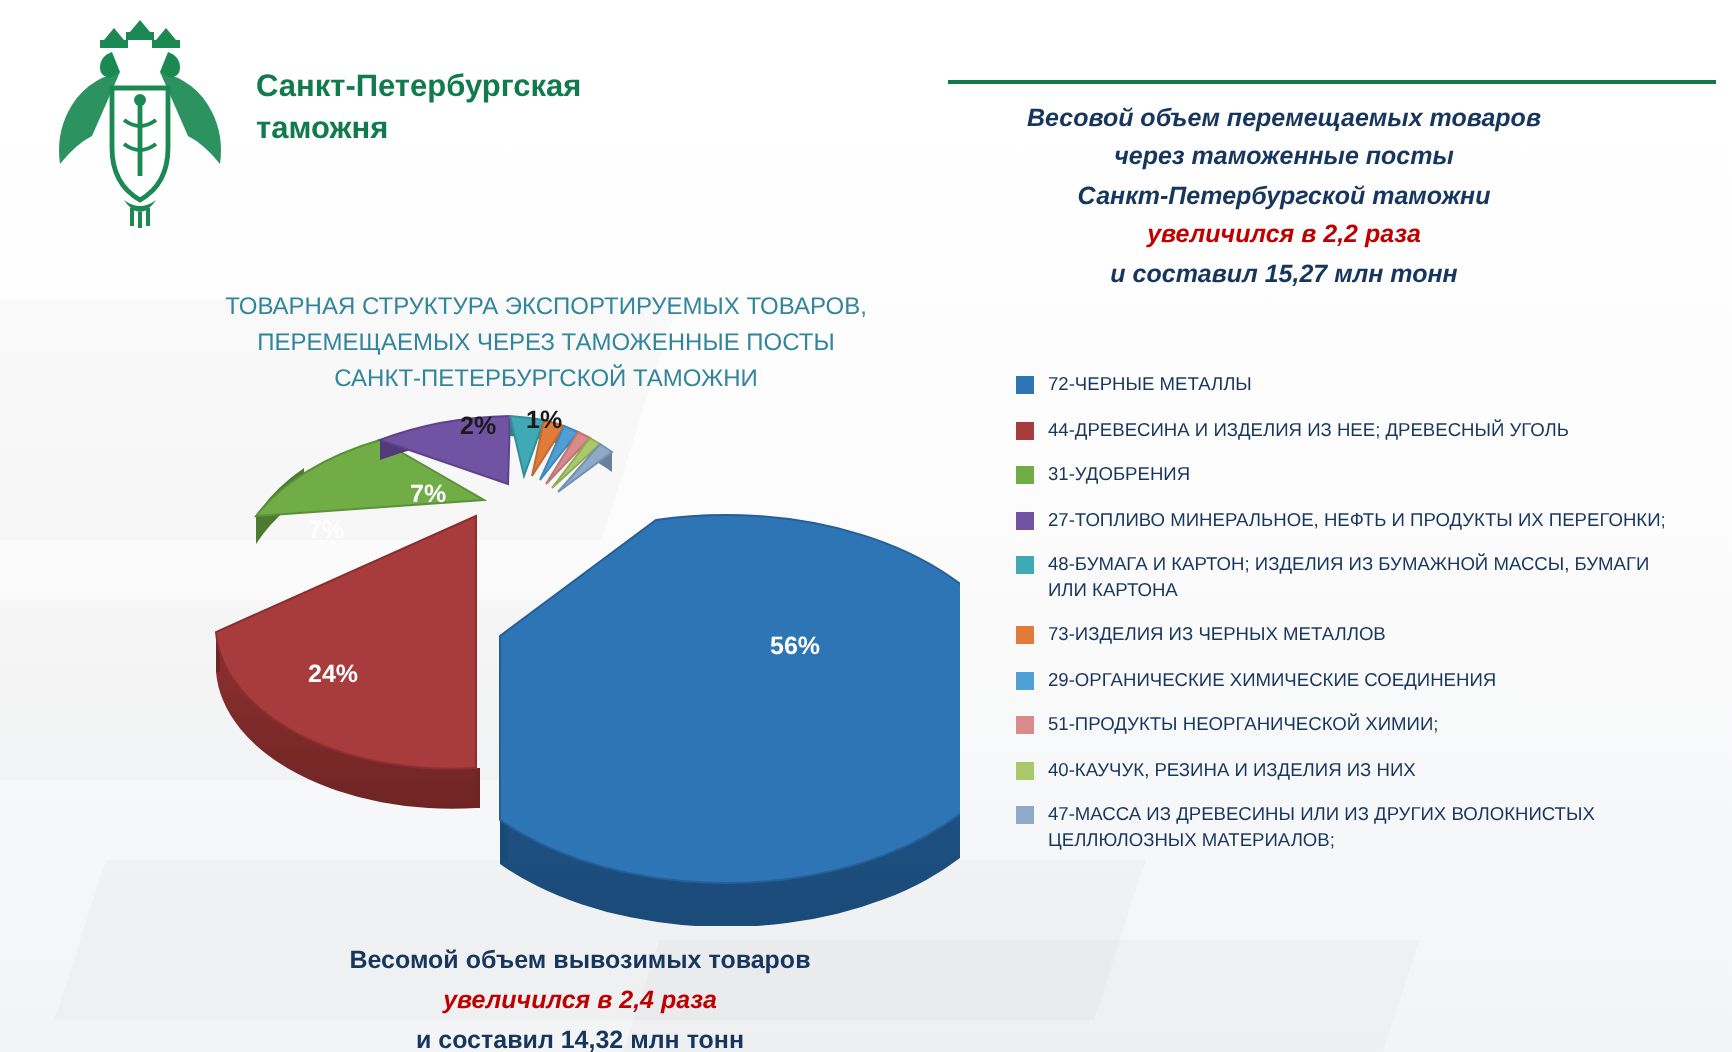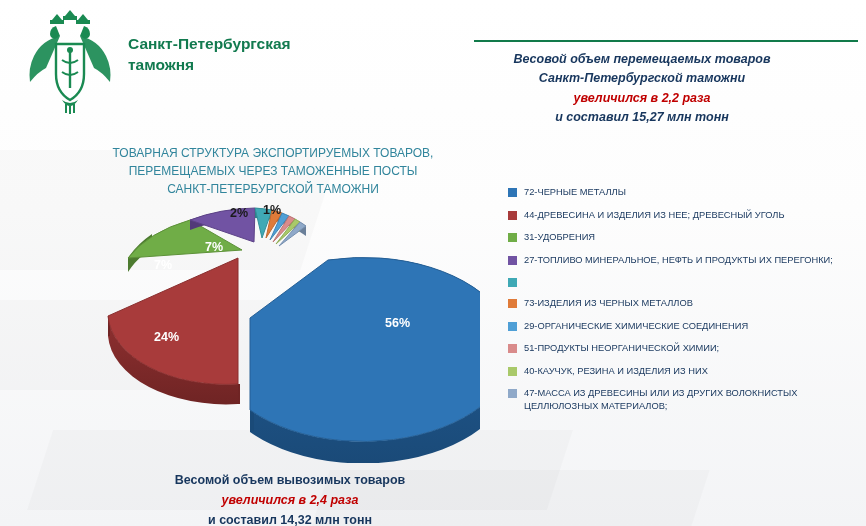--- a/index.html
+++ b/index.html
@@ -206,20 +206,21 @@
       </g>
     </svg>
   </div>
 
   <div class="org-title">Санкт-Петербургская таможня</div>
 
   <div class="title-rule"></div>
 
   <div class="subtitle">
     <div>Весовой объем перемещаемых товаров</div>
+    <div>через таможенные посты</div>
     <div>Санкт-Петербургской таможни</div>
     <div class="hl-red">увеличился в 2,2 раза</div>
     <div>и составил 15,27 млн тонн</div>
   </div>
 
   <div class="chart-heading">
     <div>ТОВАРНАЯ СТРУКТУРА ЭКСПОРТИРУЕМЫХ ТОВАРОВ,</div>
     <div>ПЕРЕМЕЩАЕМЫХ  ЧЕРЕЗ ТАМОЖЕННЫЕ ПОСТЫ</div>
     <div>САНКТ-ПЕТЕРБУРГСКОЙ ТАМОЖНИ</div>
   </div>
@@ -329,20 +330,21 @@
       <span class="legend-label">31-УДОБРЕНИЯ</span>
     </div>
 
     <div class="legend-item">
       <span class="legend-swatch" style="background:#7153a3"></span>
       <span class="legend-label">27-ТОПЛИВО МИНЕРАЛЬНОЕ, НЕФТЬ И ПРОДУКТЫ ИХ ПЕРЕГОНКИ;</span>
     </div>
 
     <div class="legend-item">
       <span class="legend-swatch" style="background:#3fa9b5"></span>
+      <span class="legend-label">48-БУМАГА И КАРТОН; ИЗДЕЛИЯ ИЗ БУМАЖНОЙ МАССЫ, БУМАГИ ИЛИ КАРТОНА</span>
     </div>
 
     <div class="legend-item">
       <span class="legend-swatch" style="background:#e07b39"></span>
       <span class="legend-label">73-ИЗДЕЛИЯ ИЗ ЧЕРНЫХ МЕТАЛЛОВ</span>
     </div>
 
     <div class="legend-item">
       <span class="legend-swatch" style="background:#4f9fd6"></span>
       <span class="legend-label">29-ОРГАНИЧЕСКИЕ ХИМИЧЕСКИЕ СОЕДИНЕНИЯ</span>

